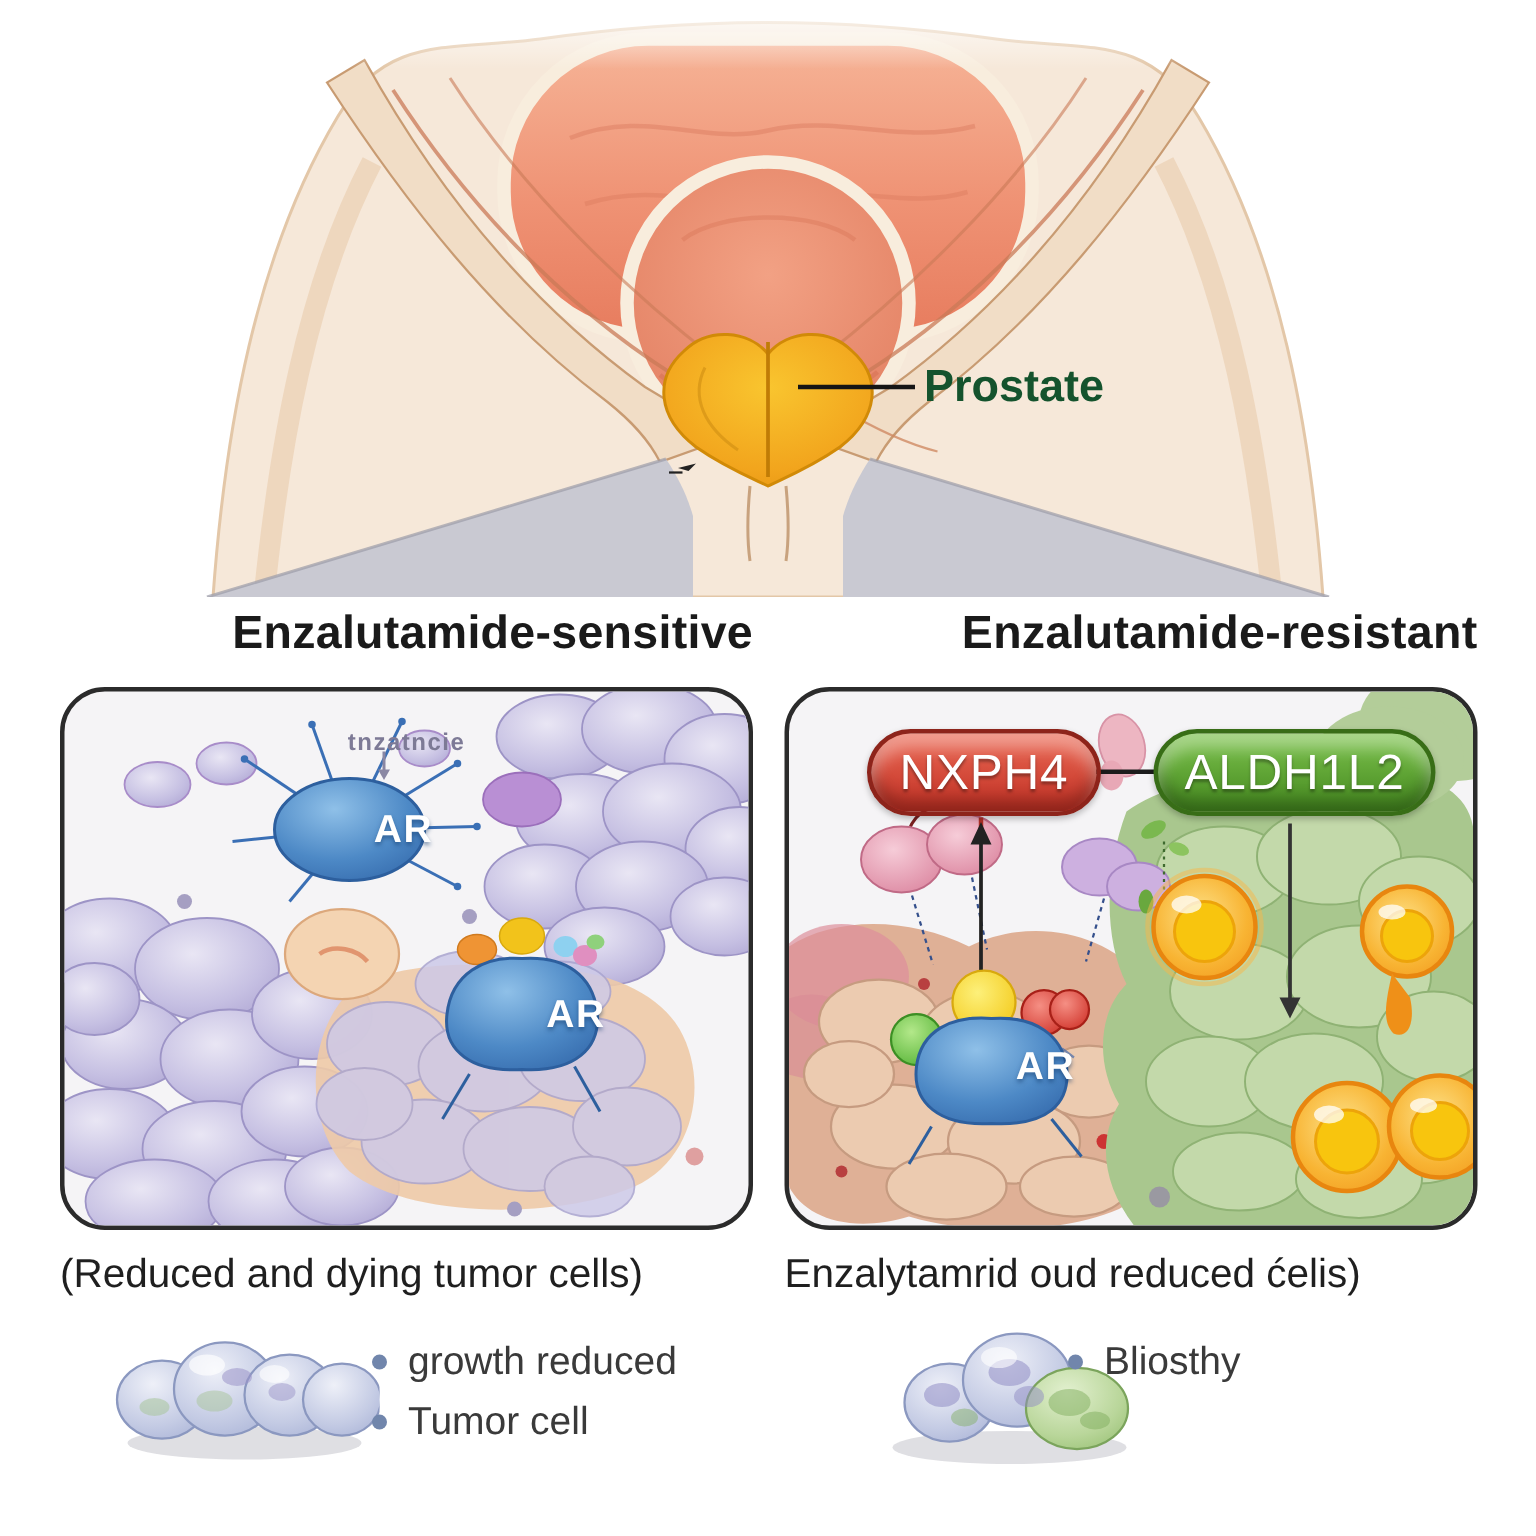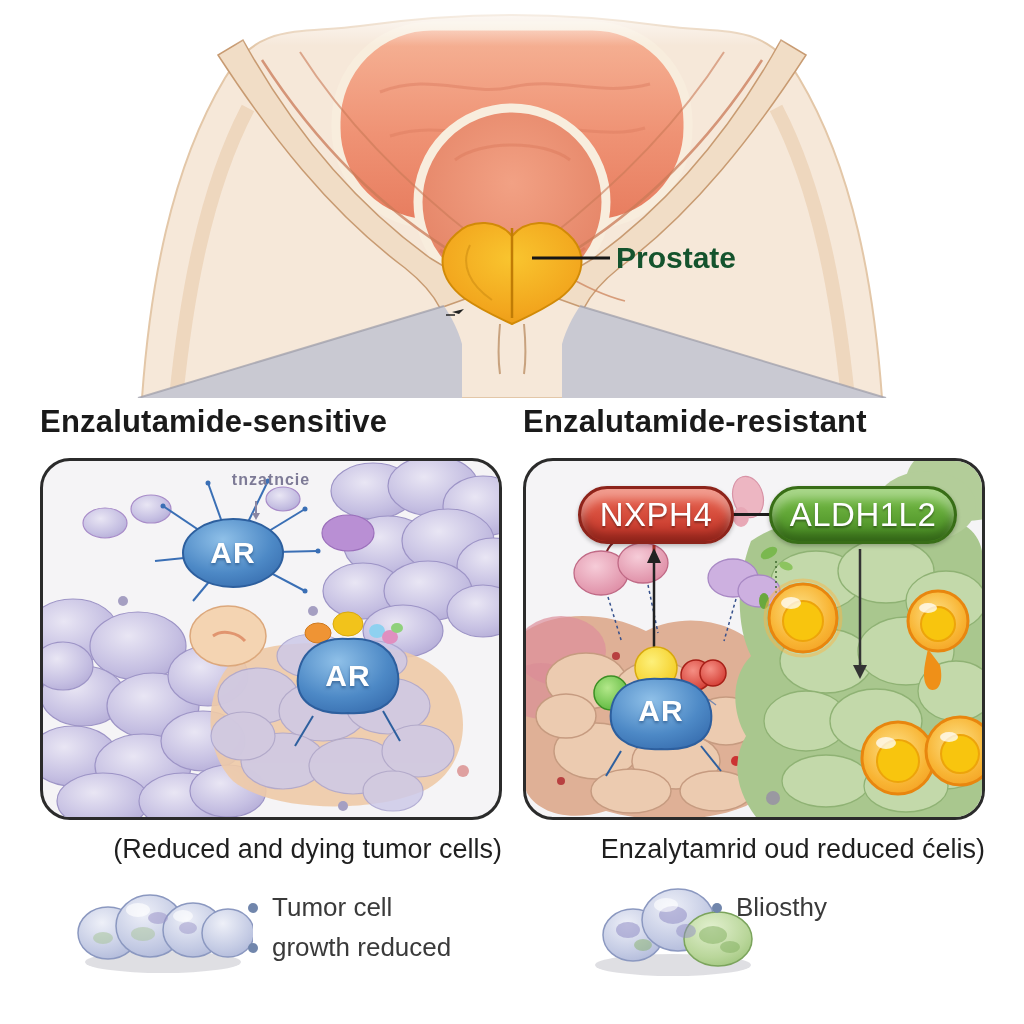--- a/index.html
+++ b/index.html
@@ -1,33 +1,33 @@
 <!DOCTYPE html>
 <html><head>
 <meta charset="utf-8">
 <style>
   html,body{margin:0;padding:0;background:#ffffff;}
   #stage{position:relative;width:1024px;height:1024px;background:#ffffff;overflow:hidden;
          font-family:"Liberation Sans","DejaVu Sans",sans-serif;}
   .abs{position:absolute;}
-  .heading{width:462px;text-align:left;font-size:31px;font-weight:600;color:#1a1a1a;letter-spacing:.2px;}
+  .heading{width:462px;text-align:right;font-size:31px;font-weight:600;color:#1a1a1a;letter-spacing:.2px;}
   .panel{width:456px;height:356px;border:3px solid #2b2b2b;border-radius:30px;background:#f5f4f6;overflow:hidden;}
   .panel svg{position:absolute;left:0;top:0;}
-  .caption{width:462px;text-align:right;font-size:27px;color:#1f1f1f;font-weight:500;}
-  .ar-label{color:#ffffff;font-weight:bold;font-size:30px;letter-spacing:1px;
-            text-shadow:0 2px 3px rgba(20,60,110,.55);transform:translate(-50%,-50%);}
+  .caption{width:462px;text-align:left;font-size:27px;color:#1f1f1f;font-weight:500;}
+  .ar-label{color:#ffffff;font-weight:bold;font-size:26px;letter-spacing:1px;
+            text-shadow:0 2px 3px rgba(20,60,110,.55);transform:translate(-50%,-50%);margin-left:36px;}
   .pill{display:flex;align-items:center;justify-content:center;border-radius:29px;
         color:#fff;font-weight:normal;font-size:33px;letter-spacing:.5px;
         text-shadow:0 2px 2px rgba(0,0,0,.35);
         box-shadow:inset 0 10px 10px rgba(255,255,255,.35), inset 0 -8px 10px rgba(0,0,0,.25), 0 2px 4px rgba(0,0,0,.25);}
   .pill-red{background:linear-gradient(#ec6a55,#bf2f23);border:3px solid #8d241b;}
   .pill-green{background:linear-gradient(#7dc34d,#43871e);border:3px solid #386d17;}
   .pill-connector{height:3px;background:#1c1c1c;}
   .prostate-label{font-size:30px;font-weight:600;color:#14532d;}
-  .inner-drug-label{font-size:16px;font-weight:600;color:#7d7a96;letter-spacing:1px;}
+  .inner-drug-label{font-size:16px;font-weight:600;color:#7d7a96;letter-spacing:1px;margin-top:16px;}
   .bullets{display:flex;flex-direction:column;gap:9px;}
   .bullet-row{display:flex;align-items:center;gap:14px;}
   .bullet-dot{width:10px;height:10px;border-radius:50%;background:#7186ac;flex:0 0 auto;}
   .bullet-text{font-size:26px;color:#3a3a3a;}
 </style>
 </head>
 <body>
 
 <div id="stage">
 
@@ -373,25 +373,25 @@
     <ellipse cx="108" cy="56" rx="10" ry="7" fill="#8f8cc4" opacity="0.5"></ellipse>
     <ellipse cx="135" cy="60" rx="14" ry="9" fill="#7fae5e" opacity="0.5"></ellipse>
     <ellipse cx="152" cy="72" rx="10" ry="6" fill="#7fae5e" opacity="0.5"></ellipse>
     <ellipse cx="65" cy="70" rx="9" ry="6" fill="#7fae5e" opacity="0.45"></ellipse>
     <ellipse cx="88" cy="30" rx="12" ry="7" fill="#ffffff" opacity="0.6"></ellipse>
   </svg>
 
   <div class="abs bullets" style="left:248px;top:892px">
     <div class="bullet-row">
       <span class="bullet-dot"></span>
-      <span class="bullet-text">Tumor cell</span>
+      <span class="bullet-text">growth reduced</span>
     </div>
     <div class="bullet-row">
       <span class="bullet-dot"></span>
-      <span class="bullet-text">growth reduced</span>
+      <span class="bullet-text">Tumor cell</span>
     </div>
   </div>
 
   <div class="abs bullets" style="left:712px;top:892px">
     <div class="bullet-row">
       <span class="bullet-dot"></span>
       <span class="bullet-text">Bliosthy</span>
     </div>
   </div>
 

